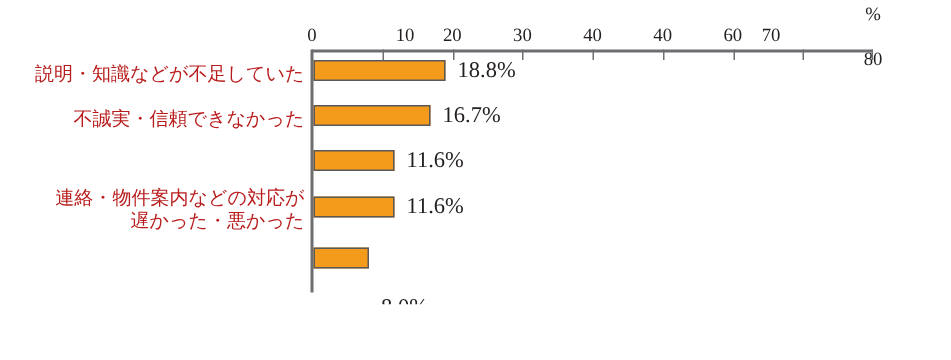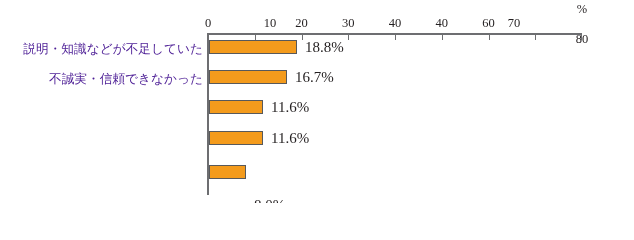--- a/index.html
+++ b/index.html
@@ -61,21 +61,21 @@
     transform: translateX(-50%);
   }
 
   
   .cat-label {
     position: absolute;
     right: 638px;              
     font-size: 12.7px;
     line-height: 15px;
     text-align: right;
-    color: #4c1d95;
+    color: #b91c1c;
     font-family: "DejaVu Sans", "Liberation Sans", sans-serif;
     white-space: pre-line;
   }
 
   
   .bar {
     position: absolute;
     left: 209px;
     height: 14px;
     background: #f49b1c;
@@ -126,20 +126,22 @@
   <div class="tick" style="left:301.5px;"></div>
   <div class="tick" style="left:348.25px;"></div>
   <div class="tick" style="left:395px;"></div>
   <div class="tick" style="left:441.75px;"></div>
   <div class="tick" style="left:488.5px;"></div>
   <div class="tick" style="left:535.25px;"></div>
   <div class="tick" style="left:581px;"></div>
 
   <div class="cat-label" style="left:4px; width:199px; top:41px;">説明・知識などが不足していた</div>
   <div class="cat-label" style="left:4px; width:199px; top:71px;">不誠実・信頼できなかった</div>
+  <div class="cat-label" style="left:4px; width:199px; top:124px;">連絡・物件案内などの対応が
+遅かった・悪かった</div>
 
   <div class="bar" style="top:40px;  width:88px;"></div>
   <div class="bar" style="top:70px;  width:78px;"></div>
   <div class="bar" style="top:100px; width:54px;"></div>
   <div class="bar" style="top:131px; width:54px;"></div>
   <div class="bar" style="top:165px; width:37px;"></div>
 
   <div class="bar-value" style="left:305px; top:40px;">18.8%</div>
   <div class="bar-value" style="left:295px; top:70px;">16.7%</div>
   <div class="bar-value" style="left:271px; top:100px;">11.6%</div>

